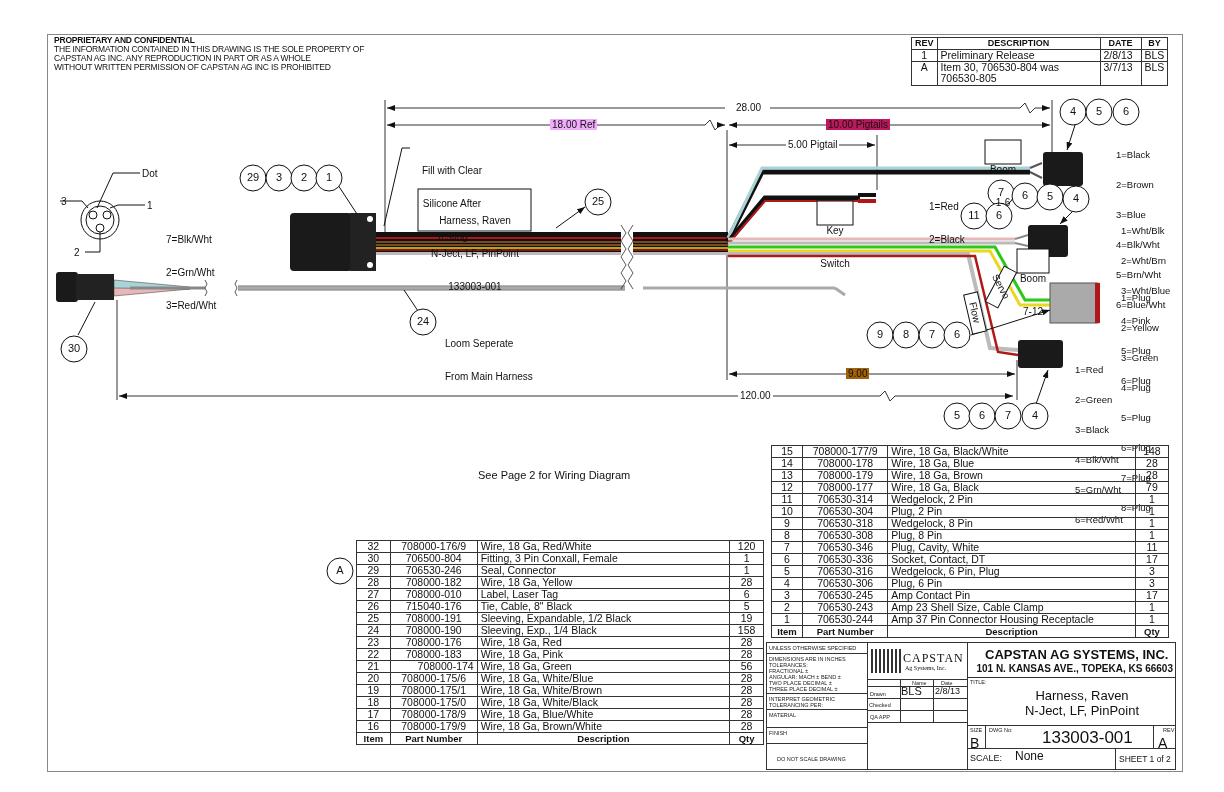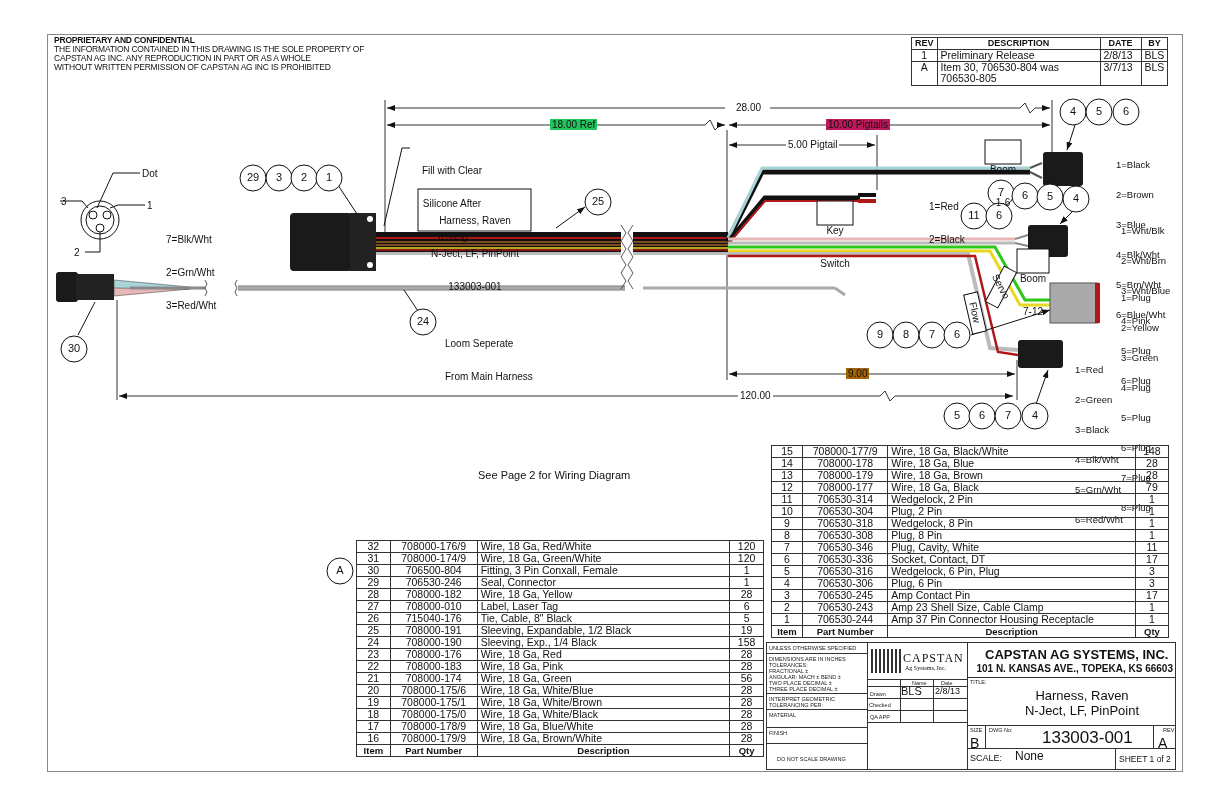--- a/index.html
+++ b/index.html
@@ -237,21 +237,21 @@
       <circle cx="957" cy="335" r="13"></circle>
     <circle cx="957" cy="416" r="13"></circle>
       <circle cx="982" cy="416" r="13"></circle>
       <circle cx="1008" cy="416" r="13"></circle>
       <circle cx="1035" cy="416" r="13"></circle>
     <circle cx="340" cy="571" r="13"></circle>
   </g>
 </svg>
 
 <div class="abs lbl" style="left:734px;top:102px;background:#fff;padding:0 2px">28.00</div>
-<div class="abs lbl" style="left:550px;top:119px;background:#22c55e;padding:0 2px">18.00 Ref</div>
+<div class="abs lbl" style="left:550px;top:119px;background:#f0abfc;padding:0 2px">18.00 Ref</div>
 <div class="abs lbl" style="left:826px;top:119px;background:#be185d;padding:0 2px">10.00 Pigtails</div>
 <div class="abs lbl" style="left:786px;top:139px;background:#fff;padding:0 2px">5.00 Pigtail</div>
 <div class="abs lbl" style="left:846px;top:368px;background:#a16207;padding:0 2px">9.00</div>
 <div class="abs lbl" style="left:738px;top:390px;background:#fff;padding:0 2px">120.00</div>
 
 <div class="abs lbl" style="left:142px;top:168px">Dot</div>
 <div class="abs lbl" style="left:147px;top:200px">1</div>
 <div class="abs lbl" style="left:74px;top:247px">2</div>
 <div class="abs lbl" style="left:61px;top:196px">3</div>
 <div class="abs lbl" style="left:166px;top:212px">
@@ -285,21 +285,21 @@
   <div>Boom</div>
   <div>1-6</div>
 </div>
 <div class="abs lbl" style="left:1019px;top:251px;width:28px;text-align:center">
   <div>Boom</div>
   <div>7-12</div>
 </div>
 <div class="abs lbl" style="left:986px;top:281px;transform:rotate(62deg);width:30px;text-align:center">Servo</div>
 <div class="abs lbl" style="left:960px;top:307px;transform:rotate(77deg);width:30px;text-align:center">Flow</div>
 
-<div class="abs lbl" style="left:1116px;top:140px;font-size:9.5px;line-height:10px">
+<div class="abs lbl" style="left:1116px;top:130px;font-size:9.5px;line-height:10px">
   <div>1=Black</div>
   <div>2=Brown</div>
   <div>3=Blue</div>
   <div>4=Blk/Wht</div>
   <div>5=Brn/Wht</div>
   <div>6=Blue/Wht</div>
 </div>
 <div class="abs lbl" style="left:1121px;top:206px;font-size:9.5px;line-height:10px">
   <div>1=Wht/Blk</div>
   <div>2=Wht/Brn</div>
@@ -460,26 +460,20 @@
 
 <table class="abs bom" style="left:356px;top:540px;width:408px">
   <tbody id="bom-left-body">
       <tr>
         <td class="c" style="width: 26px;">32</td>
         <td class="c" style="width: 78px; margin-left: 44px;">708000-176/9</td>
         <td style="width: 240px;">Wire, 18 Ga, Red/White</td>
         <td class="c" style="width: 26px;">120</td>
       </tr>
       <tr>
-        <td class="c" style="width: 26px;">31</td>
-        <td class="c" style="width: 78px;">708000-174/9</td>
-        <td style="width: 240px;">Wire, 18 Ga, Green/White</td>
-        <td class="c" style="width: 26px;">120</td>
-      </tr>
-      <tr>
         <td class="c" style="width: 26px;">30</td>
         <td class="c" style="width: 78px;">706500-804</td>
         <td style="width: 240px;">Fitting, 3 Pin Conxall, Female</td>
         <td class="c" style="width: 26px;">1</td>
       </tr>
       <tr>
         <td class="c" style="width: 26px;">29</td>
         <td class="c" style="width: 78px;">706530-246</td>
         <td style="width: 240px;">Seal, Connector</td>
         <td class="c" style="width: 26px;">1</td>
@@ -521,21 +515,21 @@
         <td class="c" style="width: 26px;">28</td>
       </tr>
       <tr>
         <td class="c" style="width: 26px;">22</td>
         <td class="c" style="width: 78px;">708000-183</td>
         <td style="width: 240px;">Wire, 18 Ga, Pink</td>
         <td class="c" style="width: 26px;">28</td>
       </tr>
       <tr>
         <td class="c" style="width: 26px;">21</td>
-        <td class="c" style="width: 78px;">708000-174</td>
+        <td class="c" style="width: 78px; text-align: right;">708000-174</td>
         <td style="width: 240px;">Wire, 18 Ga, Green</td>
         <td class="c" style="width: 26px;">56</td>
       </tr>
       <tr>
         <td class="c" style="width: 26px;">20</td>
         <td class="c" style="width: 78px;">708000-175/6</td>
         <td style="width: 240px;">Wire, 18 Ga, White/Blue</td>
         <td class="c" style="width: 26px;">28</td>
       </tr>
       <tr>

